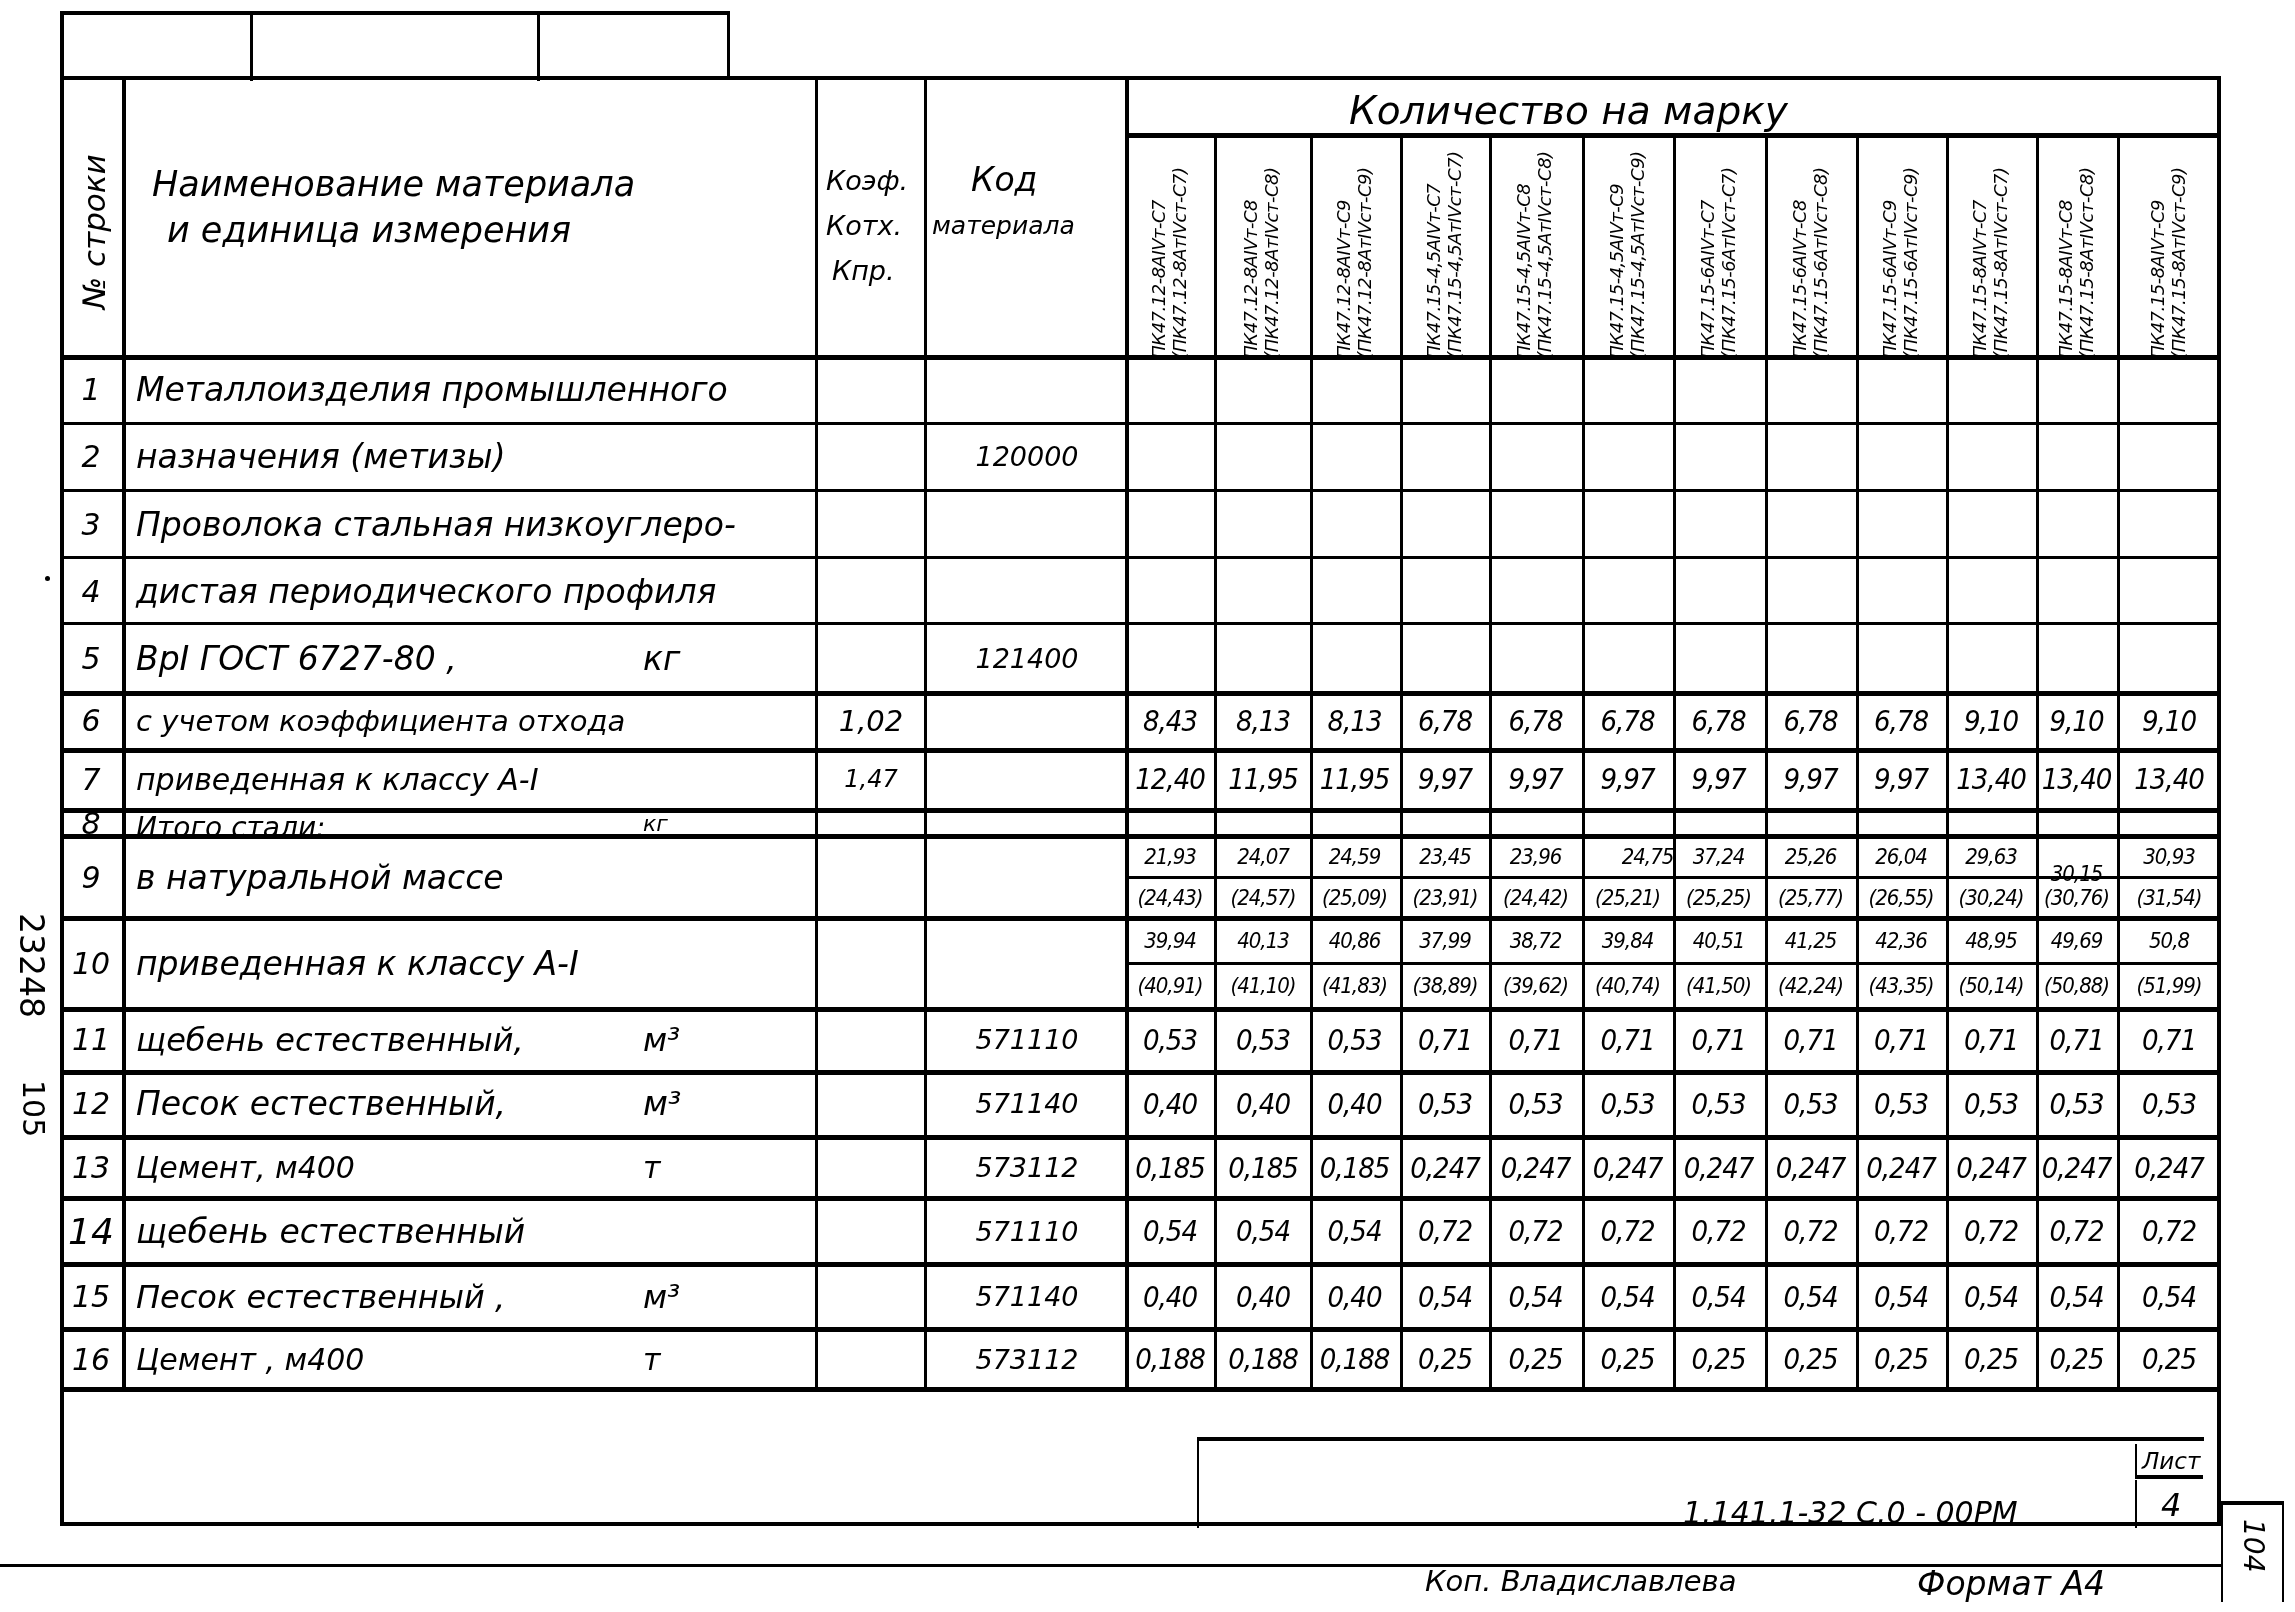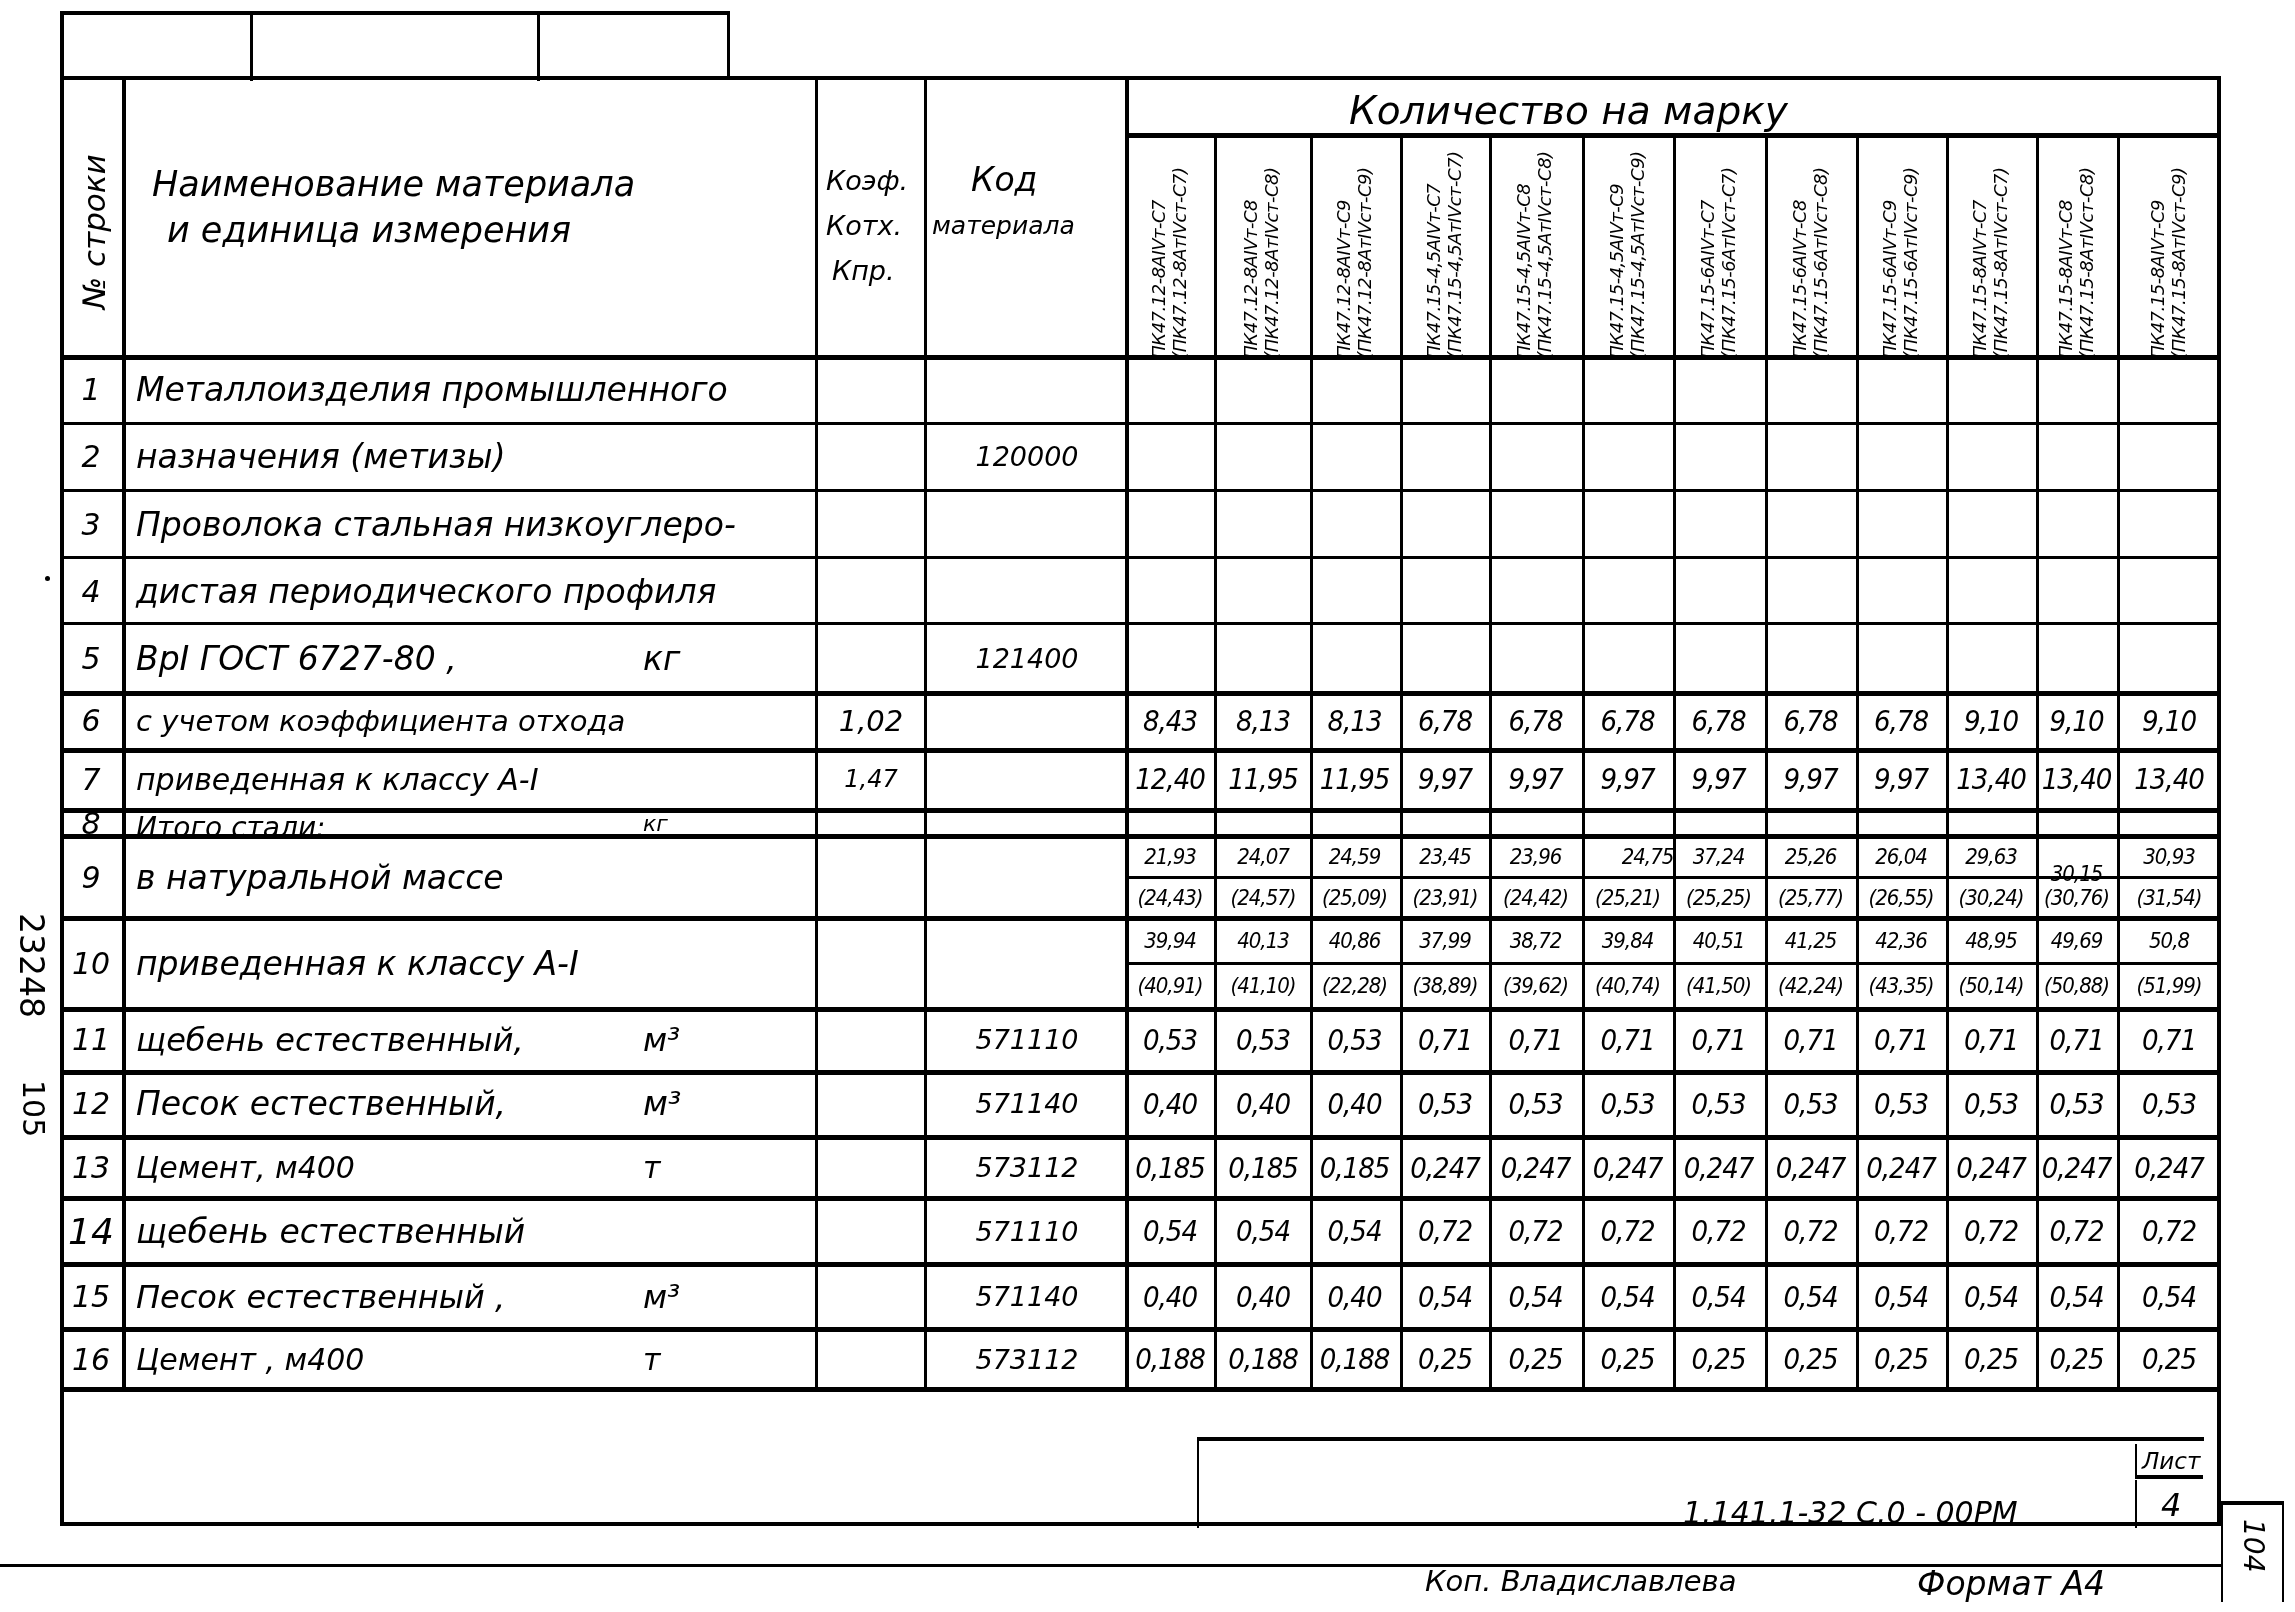--- a/index.html
+++ b/index.html
@@ -287,21 +287,21 @@
       <div class="hand" style="position: absolute; left: 0px; width: 62px; top: 0px; height: 90px; display: flex; align-items: center; justify-content: center; font-size: 30px;">10</div>
       <div class="hand" style="position: absolute; left: 76px; width: 578px; top: 0px; height: 90px; display: flex; align-items: center; font-size: 33px; white-space: nowrap;">приведенная  к классу  А-I</div>
       <div class="hand" style="position: absolute; left: 583px; width: 101px; top: 0px; height: 90px; display: flex; align-items: center; font-size: 33px;"></div>
       <div class="hand" style="position: absolute; left: 758px; width: 106px; top: 0px; height: 90px; display: flex; align-items: center; justify-content: center; font-size: 29px;"></div>
       <div class="hand" style="position: absolute; left: 867px; width: 200px; top: 0px; height: 90px; display: flex; align-items: center; justify-content: center; font-size: 27px;"></div>
       <div class="data-cell small" style="left: 1065px; width: 90px; top: 0px; height: 45px;">39,94</div>
       <div class="data-cell small" style="left: 1065px; width: 90px; top: 45px; height: 45px;">(40,91)</div>
       <div class="data-cell small" style="left: 1155px; width: 96px; top: 0px; height: 45px;">40,13</div>
       <div class="data-cell small" style="left: 1155px; width: 96px; top: 45px; height: 45px;">(41,10)</div>
       <div class="data-cell small" style="left: 1250px; width: 89px; top: 0px; height: 45px;">40,86</div>
-      <div class="data-cell small" style="left: 1250px; width: 89px; top: 45px; height: 45px;">(22,28)</div>
+      <div class="data-cell small" style="left: 1250px; width: 89px; top: 45px; height: 45px;">(41,83)</div>
       <div class="data-cell small" style="left: 1340px; width: 90px; top: 0px; height: 45px;">37,99</div>
       <div class="data-cell small" style="left: 1340px; width: 90px; top: 45px; height: 45px;">(38,89)</div>
       <div class="data-cell small" style="left: 1429px; width: 93px; top: 0px; height: 45px;">38,72</div>
       <div class="data-cell small" style="left: 1429px; width: 93px; top: 45px; height: 45px;">(39,62)</div>
       <div class="data-cell small" style="left: 1522px; width: 91px; top: 0px; height: 45px;">39,84</div>
       <div class="data-cell small" style="left: 1522px; width: 91px; top: 45px; height: 45px;">(40,74)</div>
       <div class="data-cell small" style="left: 1613px; width: 91px; top: 0px; height: 45px;">40,51</div>
       <div class="data-cell small" style="left: 1613px; width: 91px; top: 45px; height: 45px;">(41,50)</div>
       <div class="data-cell small" style="left: 1705px; width: 91px; top: 0px; height: 45px;">41,25</div>
       <div class="data-cell small" style="left: 1705px; width: 91px; top: 45px; height: 45px;">(42,24)</div>

